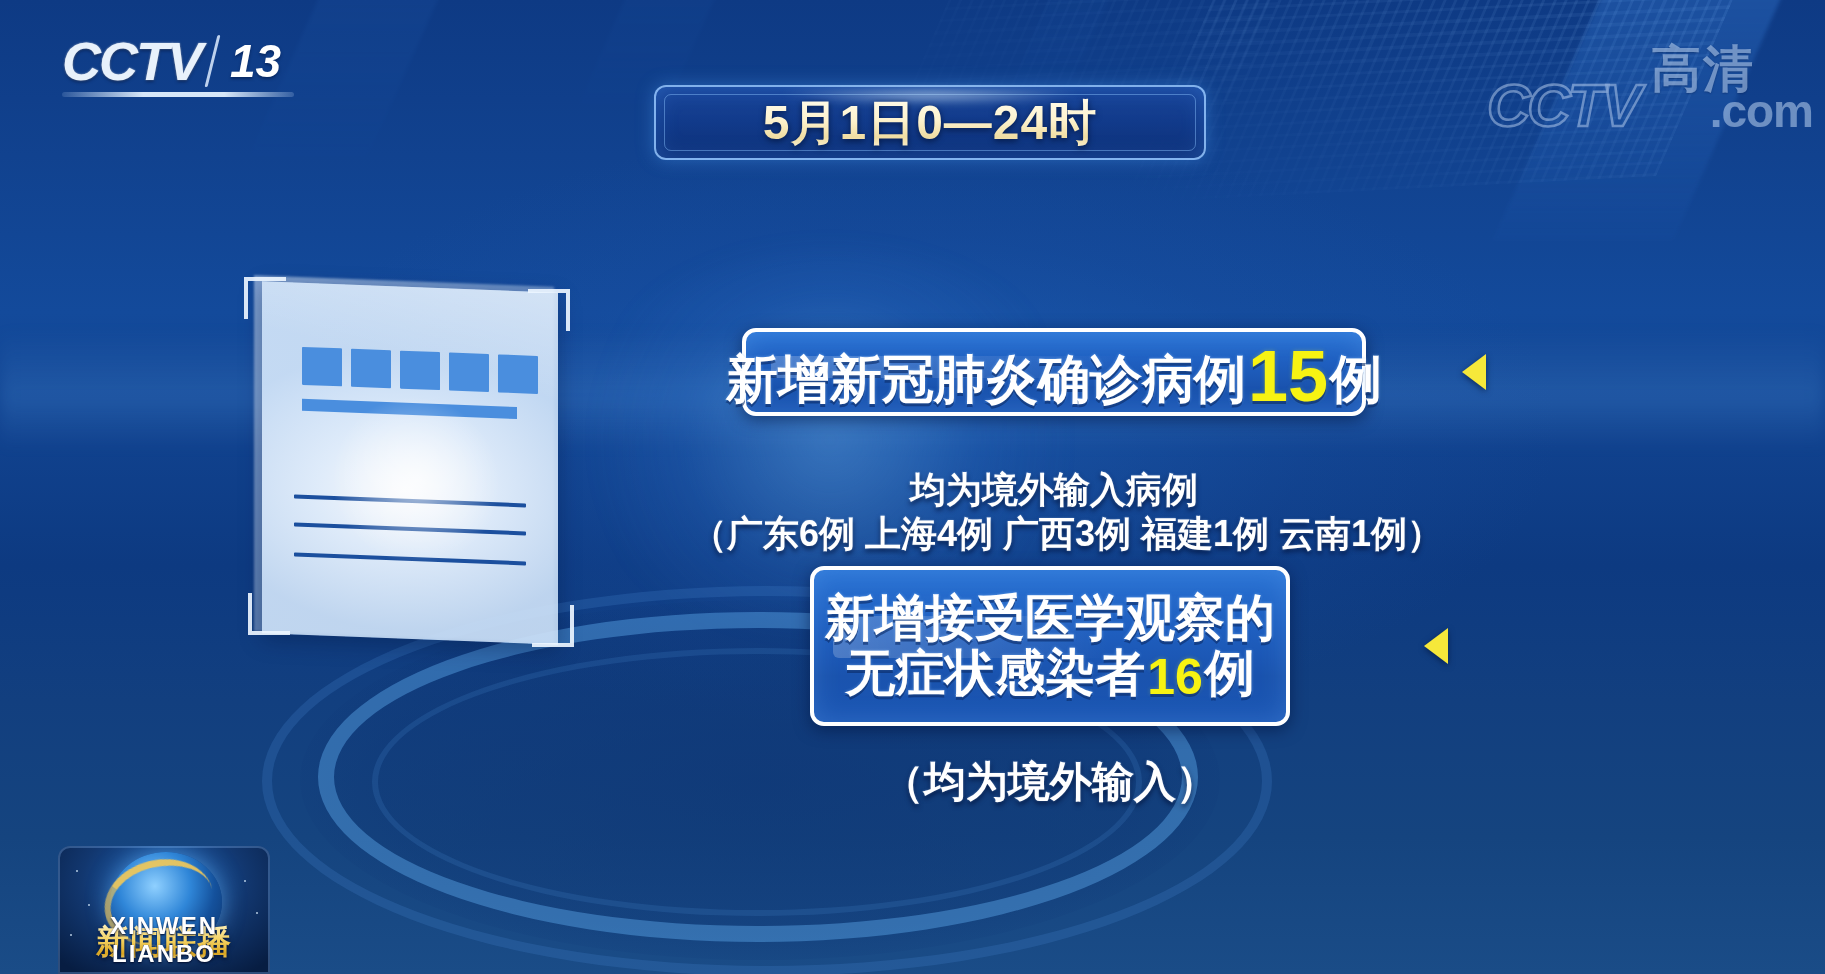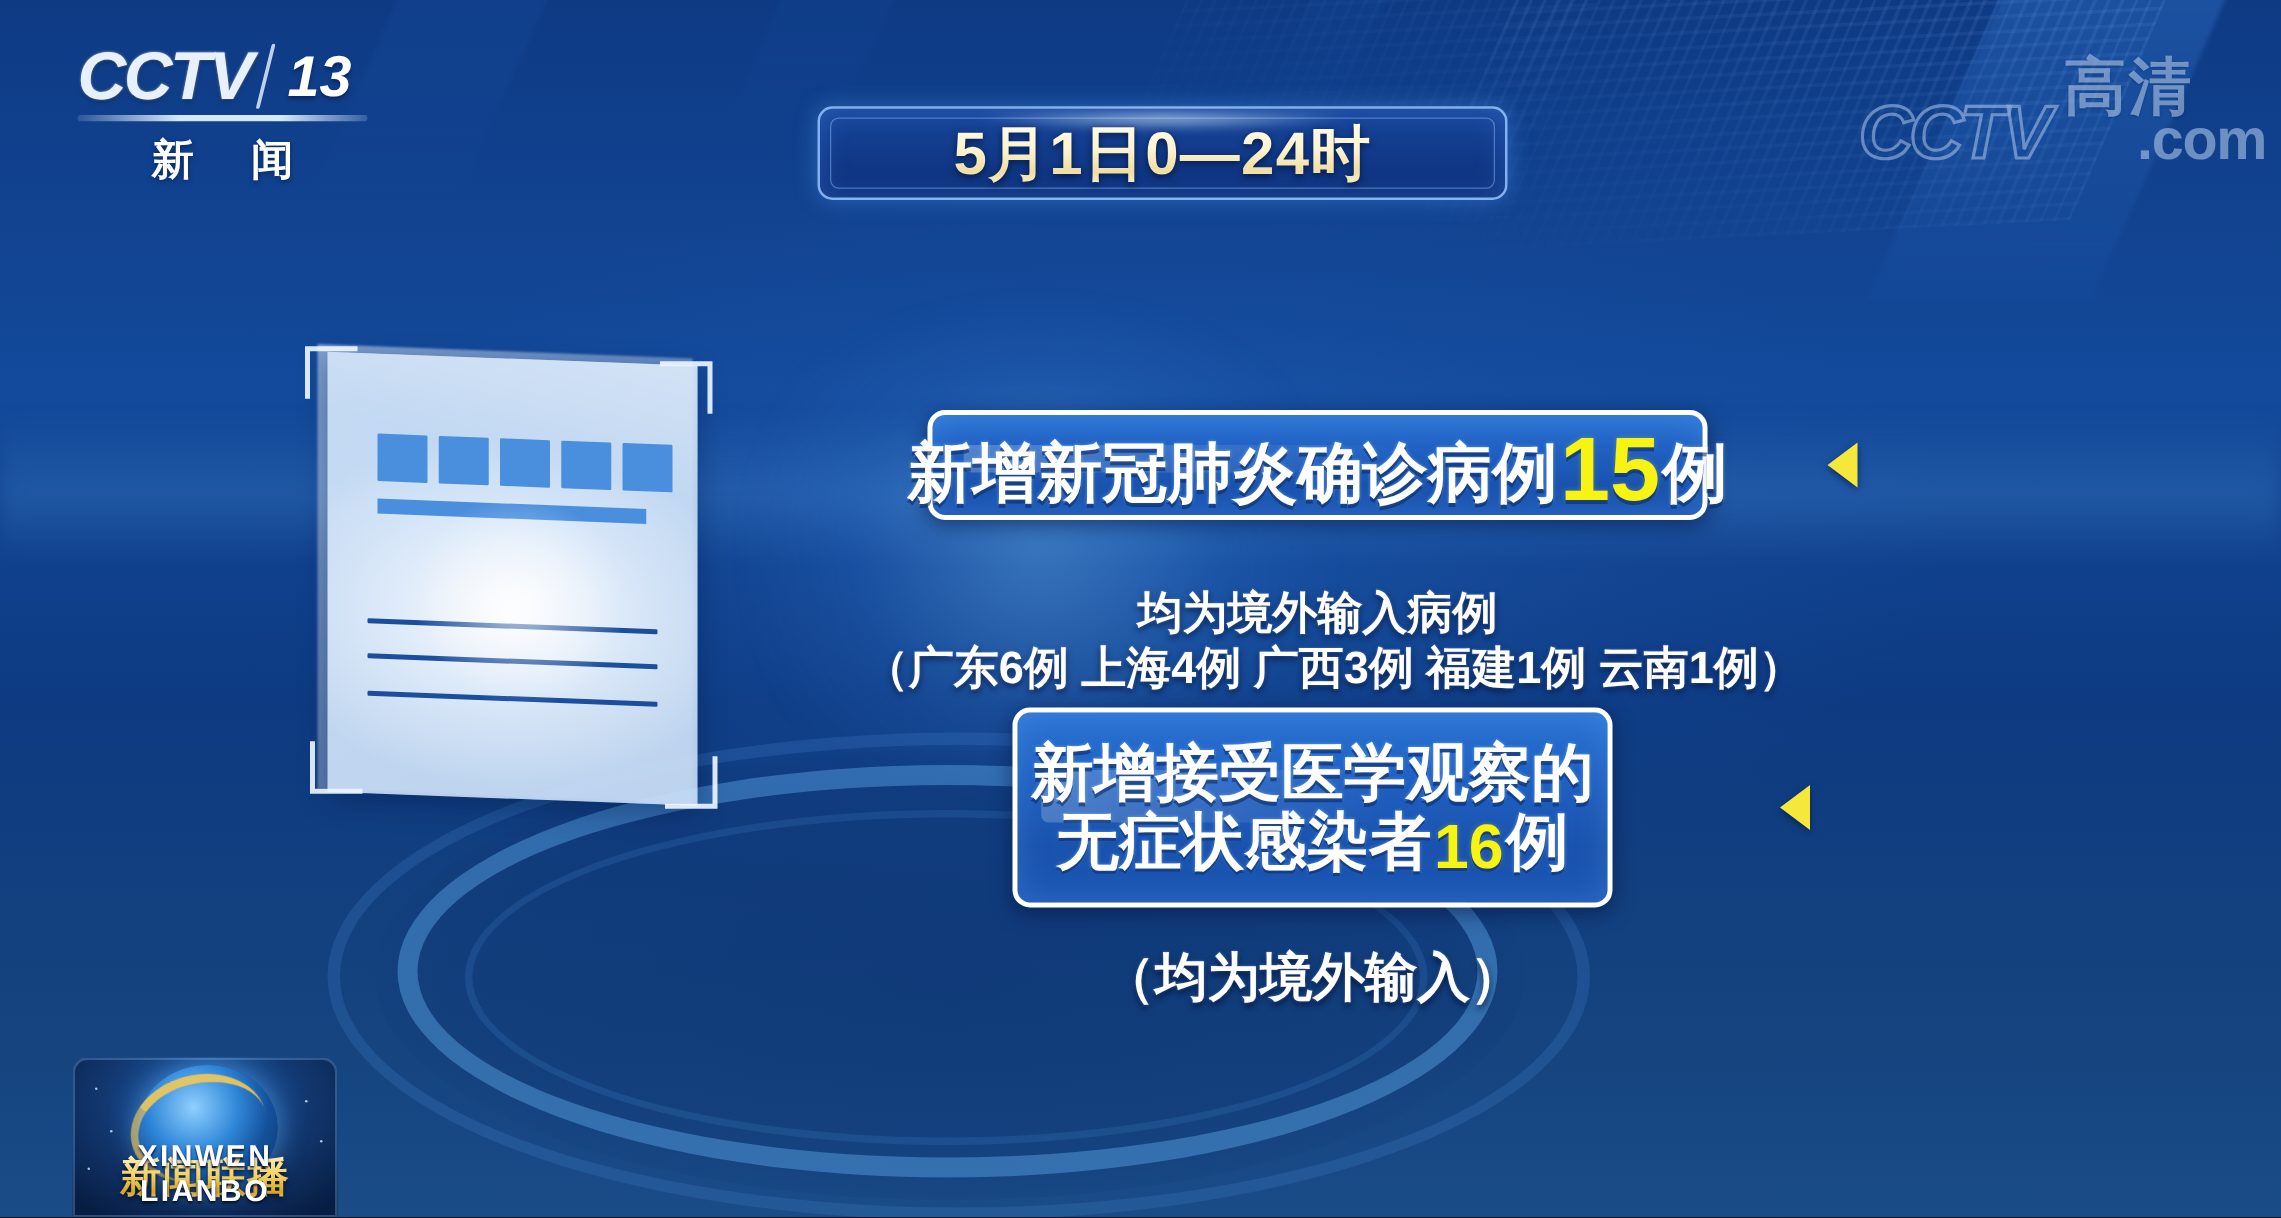--- a/index.html
+++ b/index.html
@@ -306,21 +306,20 @@
     <div class="ring r3"></div>
   </div>
 
   <div id="cctv13">
     <div class="cctv-row">
       <span class="cctv-word">CCTV</span>
       <span class="cctv-slash"></span>
       <span class="cctv-13">13</span>
     </div>
     <div class="cctv-underline"></div>
-    <div class="cctv-cn">新 闻</div>
   </div>
 
   <div id="watermark">
     <span class="wm-hd">高清</span>
     <span class="wm-cctv">CCTV</span>
     <span class="wm-com">.com</span>
   </div>
 
   <div id="title-banner">
     <span class="title-text">5月1日0—24时</span>

